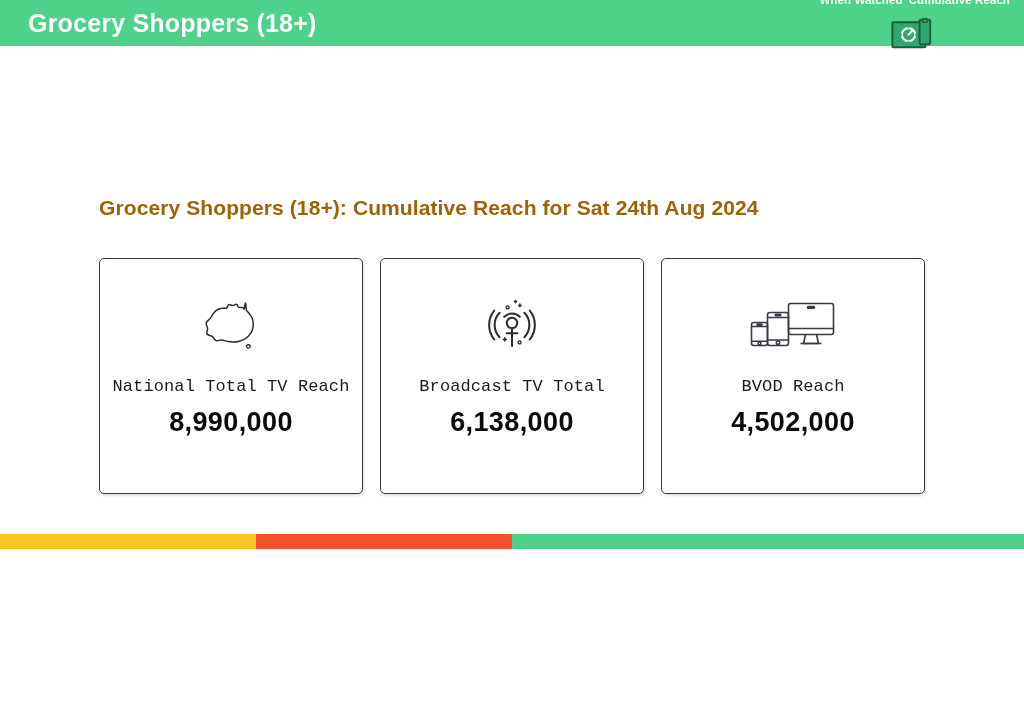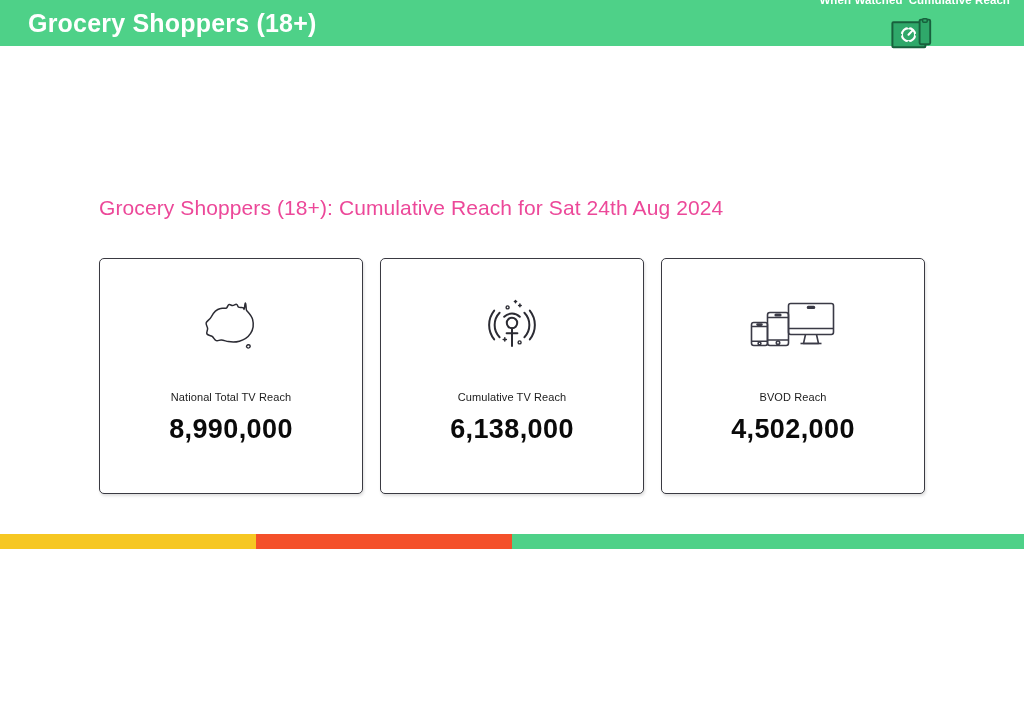--- a/index.html
+++ b/index.html
@@ -69,22 +69,22 @@
     top: 46px; left: 0;
     width: 1024px;
     height: 664px;
   }
 
   .chart-title {
     position: absolute;
     left: 99px;
     top: 150px;
     font-size: 21px;
-    font-weight: normal;
-    color: #ec4899;
+    font-weight: bold;
+    color: #a16207;
     letter-spacing: 0.1px;
     white-space: nowrap;
   }
 
   .cards-row {
     position: absolute;
     left: 99px;
     top: 212px;
     width: 826px;
     height: 238px;
@@ -107,25 +107,26 @@
 
   .card-icon {
     height: 72px;
     width: 110px;
     display: flex;
     align-items: center;
     justify-content: center;
   }
 
   .card-label {
-    margin-top: 28px;
-    font-size: 11px;
+    margin-top: 14px;
+    font-size: 17px;
     color: #1b1b1b;
     letter-spacing: 0.1px;
     white-space: nowrap;
+    font-family: Liberation Mono, monospace;
   }
 
   .card-value {
     margin-top: 12px;
     font-size: 27px;
     font-weight: bold;
     color: #0a0a0a;
     letter-spacing: 0.4px;
     line-height: 1.05;
     white-space: nowrap;
@@ -213,21 +214,21 @@
               <path d="M22.2 43.4 h3.2 M23.8 41.8 v3.2"></path>
               <path d="M37.6 9.4 h2.6 M38.9 8.1 v2.6"></path>
               <path d="M33.4 5.6 h2.2 M34.5 4.5 v2.2"></path>
             </g>
             <g fill="none" stroke="#2b2b33" stroke-width="1.4">
               <circle cx="26.6" cy="11.4" r="1.5"></circle>
               <circle cx="38.6" cy="46.4" r="1.5"></circle>
             </g>
           </svg>
         </div>
-        <div class="card-label">Cumulative TV Reach</div>
+        <div class="card-label">Broadcast TV Total</div>
         <div class="card-value">6,138,000</div>
       </div>
 
       <div class="card">
         <div class="card-icon">
           <svg width="96" height="60" viewBox="0 0 96 60" fill="none" xmlns="http://www.w3.org/2000/svg">
             <g stroke="#3a3a46" stroke-width="1.6" fill="none" stroke-linejoin="round">
 
               <rect x="43.5" y="6.5" width="45" height="31" rx="2.2"></rect>
               <path d="M43.5 31.5 H88.5"></path>

